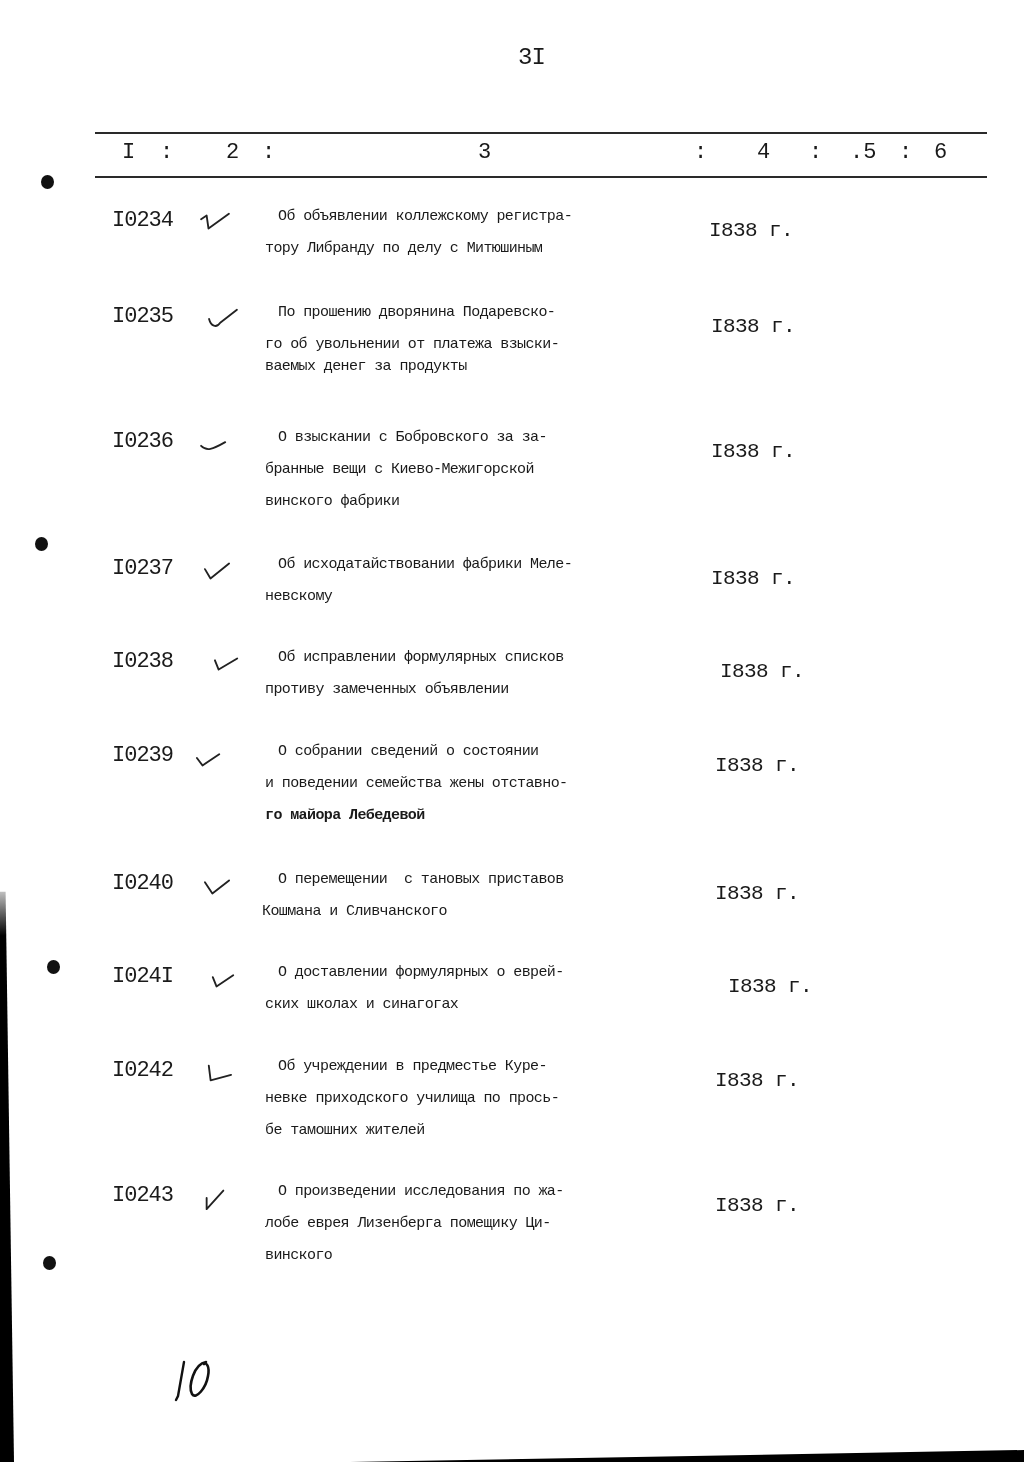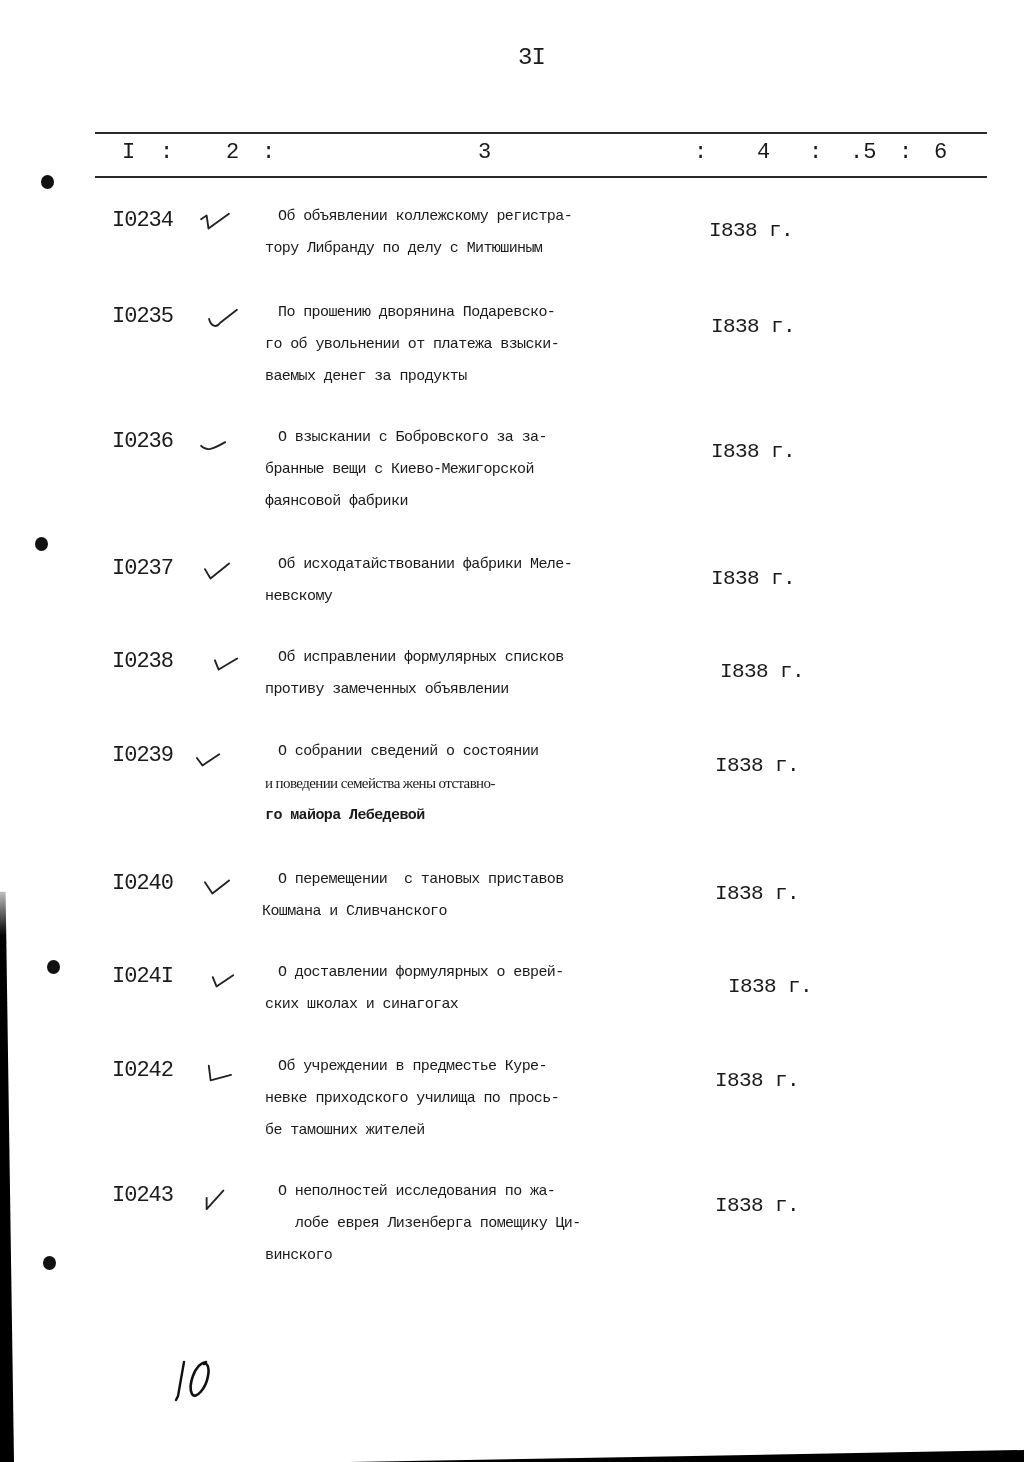--- a/index.html
+++ b/index.html
@@ -87,31 +87,31 @@
         <span class="line" style="left: 265px; top: 32px;">тору Либранду по делу с Митюшиным</span>
         <span class="year" style="left: 709px;">I838 г.</span>
       </div>
       <div class="entry" style="top: 304px;">
         <span class="num">I0235</span>
         <span class="check" style="left: 204px;"><svg viewBox="0 0 38 28">
             <path d="M4 14 C 6 22, 12 24, 16 18 L34 4" stroke="#222" stroke-width="2" fill="none" stroke-linecap="round" stroke-linejoin="round"></path>
           </svg></span>
         <span class="line first">По прошению дворянина Подаревско-</span>
         <span class="line" style="left: 265px; top: 32px;">го об увольнении от платежа взыски-</span>
-        <span class="line" style="left: 265px; top: 64px;">ваемых денег за продукты</span>
+        <span class="line" style="left: 265px; top: 54px;">ваемых денег за продукты</span>
         <span class="year" style="left: 711px;">I838 г.</span>
       </div>
       <div class="entry" style="top: 429px;">
         <span class="num">I0236</span>
         <span class="check" style="left: 196px;"><svg viewBox="0 0 38 28">
             <path d="M4 16 C 10 22, 16 20, 30 12" stroke="#222" stroke-width="2" fill="none" stroke-linecap="round" stroke-linejoin="round"></path>
           </svg></span>
         <span class="line first">О взыскании с Бобровского за за-</span>
         <span class="line" style="left: 265px; top: 32px;">бранные вещи с Киево-Межигорской</span>
-        <span class="line" style="left: 265px; top: 64px;">фаянсовой фабрики</span>
+        <span class="line" style="left: 265px; top: 64px;">винского фабрики</span>
         <span class="year" style="left: 711px;">I838 г.</span>
       </div>
       <div class="entry" style="top: 556px;">
         <span class="num">I0237</span>
         <span class="check" style="left: 198px;"><svg viewBox="0 0 38 28">
             <path d="M6 12 L12 22 L32 6" stroke="#222" stroke-width="2" fill="none" stroke-linecap="round" stroke-linejoin="round"></path>
           </svg></span>
         <span class="line first">Об исходатайствовании фабрики Меле-</span>
         <span class="line" style="left: 265px; top: 32px;">невскому</span>
         <span class="year" style="left: 711px;">I838 г.</span>
@@ -124,21 +124,21 @@
         <span class="line first">Об исправлении формулярных списков</span>
         <span class="line" style="left: 265px; top: 32px;">противу замеченных объявлении</span>
         <span class="year" style="left: 720px;">I838 г.</span>
       </div>
       <div class="entry" style="top: 743px;">
         <span class="num">I0239</span>
         <span class="check" style="left: 190px;"><svg viewBox="0 0 38 28">
             <path d="M6 14 L12 22 L30 10" stroke="#222" stroke-width="2" fill="none" stroke-linecap="round" stroke-linejoin="round"></path>
           </svg></span>
         <span class="line first">О собрании сведений о состоянии</span>
-        <span class="line" style="left: 265px; top: 32px; font-family: Liberation Serif, serif;">и поведении семейства жены отставно-</span>
+        <span class="line" style="left: 265px; top: 32px;">и поведении семейства жены отставно-</span>
         <span class="line" style="left: 265px; top: 64px; font-weight: bold;">го майора Лебедевой</span>
         <span class="year" style="left: 715px;">I838 г.</span>
       </div>
       <div class="entry" style="top: 871px;">
         <span class="num">I0240</span>
         <span class="check" style="left: 198px;"><svg viewBox="0 0 38 28">
             <path d="M6 10 L14 22 L32 8" stroke="#222" stroke-width="2" fill="none" stroke-linecap="round" stroke-linejoin="round"></path>
           </svg></span>
         <span class="line first">О перемещении  с тановых приставов</span>
         <span class="line" style="left: 262px; top: 32px;">Кошмана и Сливчанского</span>
@@ -161,22 +161,22 @@
         <span class="line first">Об учреждении в предместье Куре-</span>
         <span class="line" style="left: 265px; top: 32px;">невке приходского училища по прось-</span>
         <span class="line" style="left: 265px; top: 64px;">бе тамошних жителей</span>
         <span class="year" style="left: 715px;">I838 г.</span>
       </div>
       <div class="entry" style="top: 1183px;">
         <span class="num">I0243</span>
         <span class="check" style="left: 196px;"><svg viewBox="0 0 38 28">
             <path d="M10 14 L10 26 L28 6" stroke="#222" stroke-width="2" fill="none" stroke-linecap="round" stroke-linejoin="round"></path>
           </svg></span>
-        <span class="line first">О неполностей исследования по жа-</span>
-        <span class="line" style="left: 265px; top: 32px; margin-left: 30px;">лобе еврея Лизенберга помещику Ци-</span>
+        <span class="line first">О произведении исследования по жа-</span>
+        <span class="line" style="left: 265px; top: 32px;">лобе еврея Лизенберга помещику Ци-</span>
         <span class="line" style="left: 265px; top: 64px;">винского</span>
         <span class="year" style="left: 715px;">I838 г.</span>
       </div>
     </div>
 
   <div class="punch" style="left:41px; top:175px;"></div>
   <div class="punch" style="left:35px; top:537px;"></div>
   <div class="punch" style="left:47px; top:960px;"></div>
   <div class="punch" style="left:43px; top:1256px;"></div>
 

